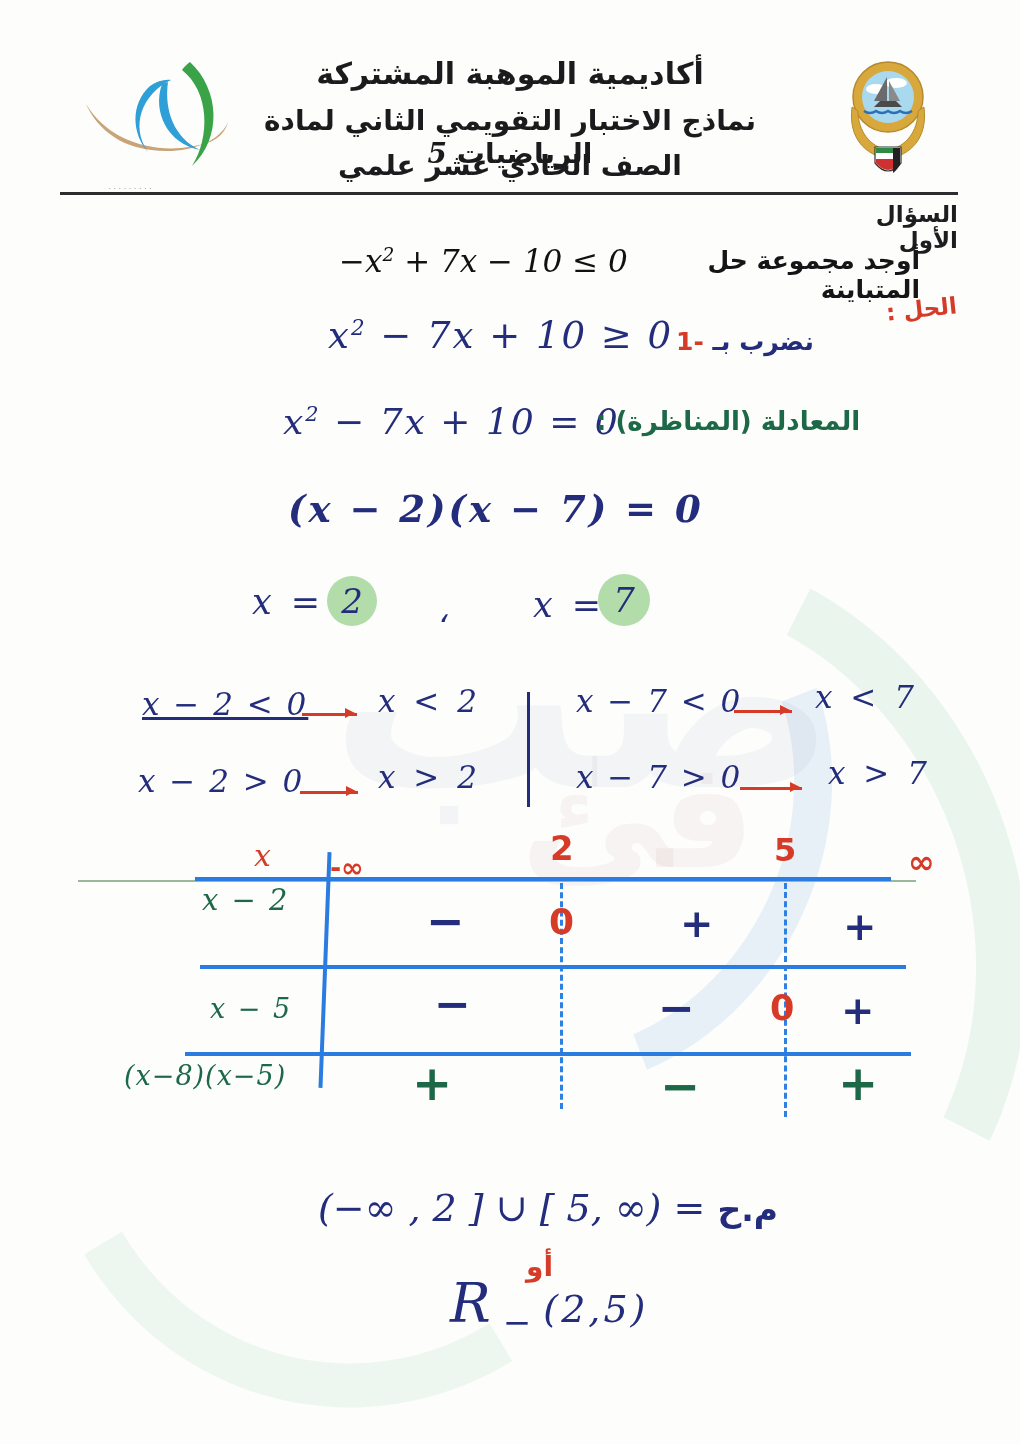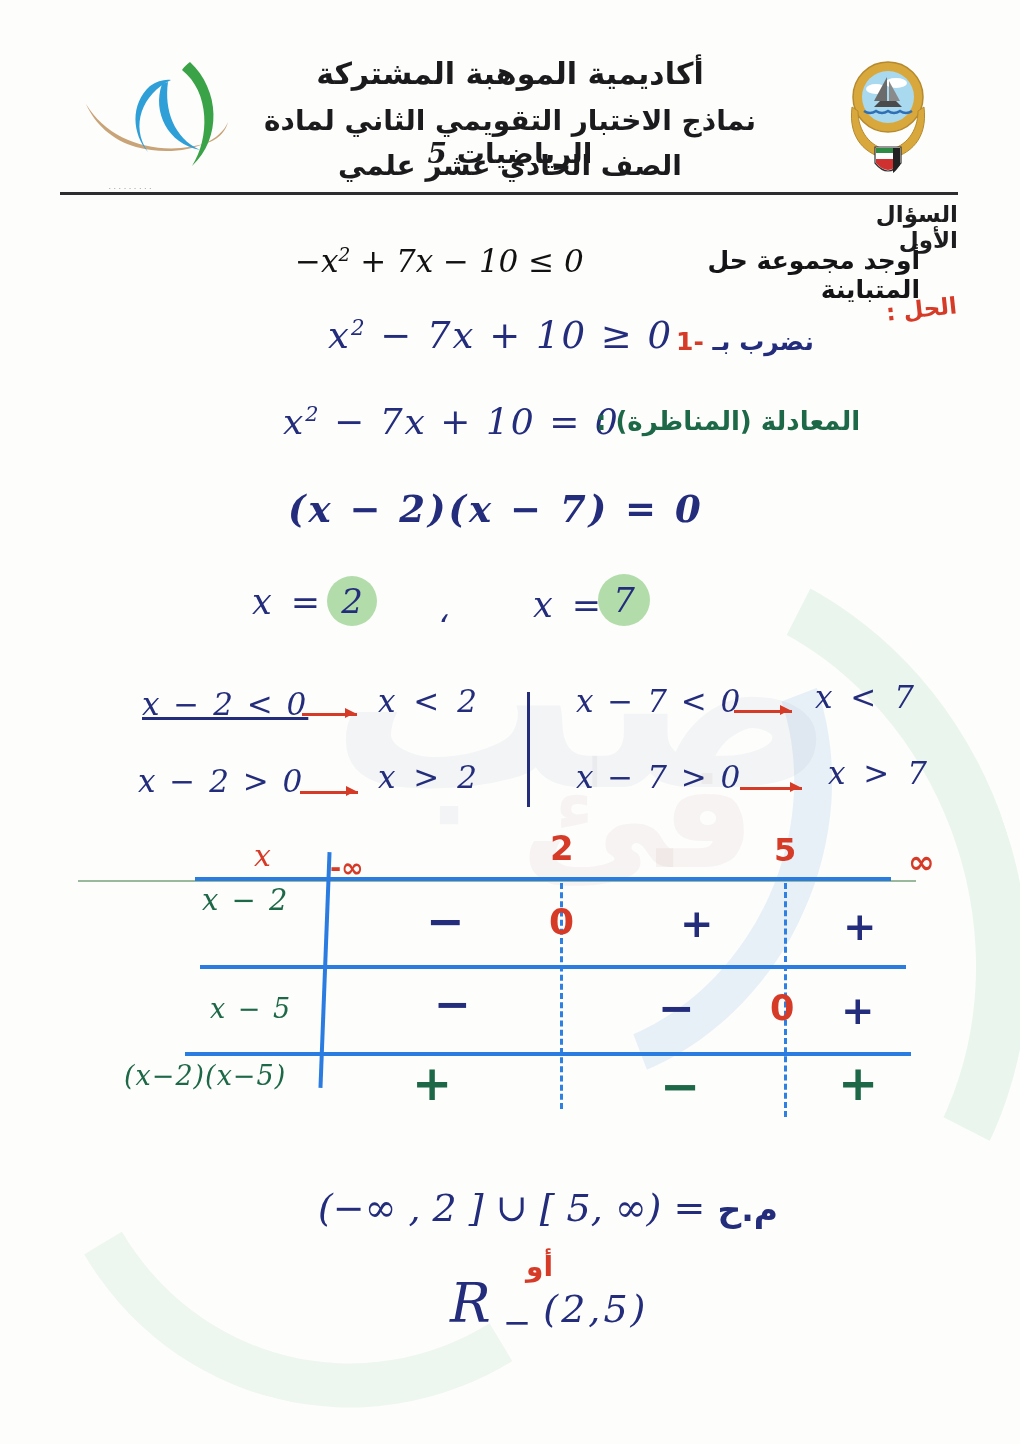--- a/index.html
+++ b/index.html
@@ -10,21 +10,21 @@
   
   .wm{position:absolute;z-index:1;pointer-events:none;}
   .wm-arc{border-radius:50%;border-style:solid;border-color:transparent;}
   .wm-text{color:rgba(115,122,150,0.07);font-weight:700;}
   
   .title{color:#1b1b1d;font-weight:700;text-align:center;}
   .num5{font-family:"DejaVu Serif",serif;font-style:italic;font-weight:700;}
   .rule{background:#2d2d2f;}
   .qlabel{color:#1d1d20;font-weight:700;text-align:right;}
   
-  .print-eq{font-family:"DejaVu Serif",serif;font-style:italic;color:#111;}
+  .print-eq{font-family:"DejaVu Serif",serif;font-style:italic;color:#111;margin-left:44px;}
   .print-eq sup{font-size:60%;font-style:italic;}
   .prompt{color:#151517;font-weight:600;text-align:right;}
   
   .hw{font-family:"DejaVu Serif",serif;font-style:italic;color:#232d7c;white-space:nowrap;}
   .hw sup{font-size:58%;}
   .hw-ar{font-family:"DejaVu Sans",sans-serif;white-space:nowrap;}
   .red{color:#d63b28;}
   .grn{color:#1d6847;}
   .blue{color:#232d7c;}
   .hl-circle{display:inline-flex;align-items:center;justify-content:center;
@@ -162,21 +162,21 @@
     <div class="abs tbl-line" style="left:200px;top:965px;width:706px;height:3.5px;"></div>
 
     <div class="abs hw grn" style="left:210px;top:993px;font-size:27px;letter-spacing:2px;color:#1d6847;">x − 5</div>
     <div class="abs hw sign" style="left:434px;top:978px;font-size:44px;">−</div>
     <div class="abs hw sign" style="left:658px;top:982px;font-size:44px;">−</div>
     <div class="abs hw-ar red sign" style="left:770px;top:988px;font-size:35px;">0</div>
     <div class="abs hw sign" style="left:841px;top:986px;font-size:40px;">+</div>
 
     <div class="abs tbl-line" style="left:185px;top:1052px;width:726px;height:4px;"></div>
 
-    <div class="abs hw grn" style="left:124px;top:1060px;font-size:27px;letter-spacing:1px;color:#1d6847;">(x−2)(x−5)</div>
+    <div class="abs hw grn" style="left:124px;top:1060px;font-size:27px;letter-spacing:1px;color:#1d6847;">(x−8)(x−5)</div>
     <div class="abs hw grn sign" style="left:412px;top:1055px;font-size:48px;color:#1d6847;">+</div>
     <div class="abs hw grn sign" style="left:660px;top:1058px;font-size:48px;color:#1d6847;">−</div>
     <div class="abs hw grn sign" style="left:838px;top:1055px;font-size:48px;color:#1d6847;">+</div>
 
     <div class="abs hw" style="left:318px;top:1186px;font-size:38px;letter-spacing:1px;">
       <span>(−∞ , 2 ] ∪ [ 5, ∞) =</span>
       <span class="hw-ar blue" dir="rtl" style="font-size:33px;font-style:normal;font-weight:600;">م.ح</span>
     </div>
     <div class="abs hw-ar red" style="left:526px;top:1250px;font-size:28px;font-weight:700;" dir="rtl">أو</div>
     <div class="abs hw" style="left:450px;top:1272px;font-size:38px;">

